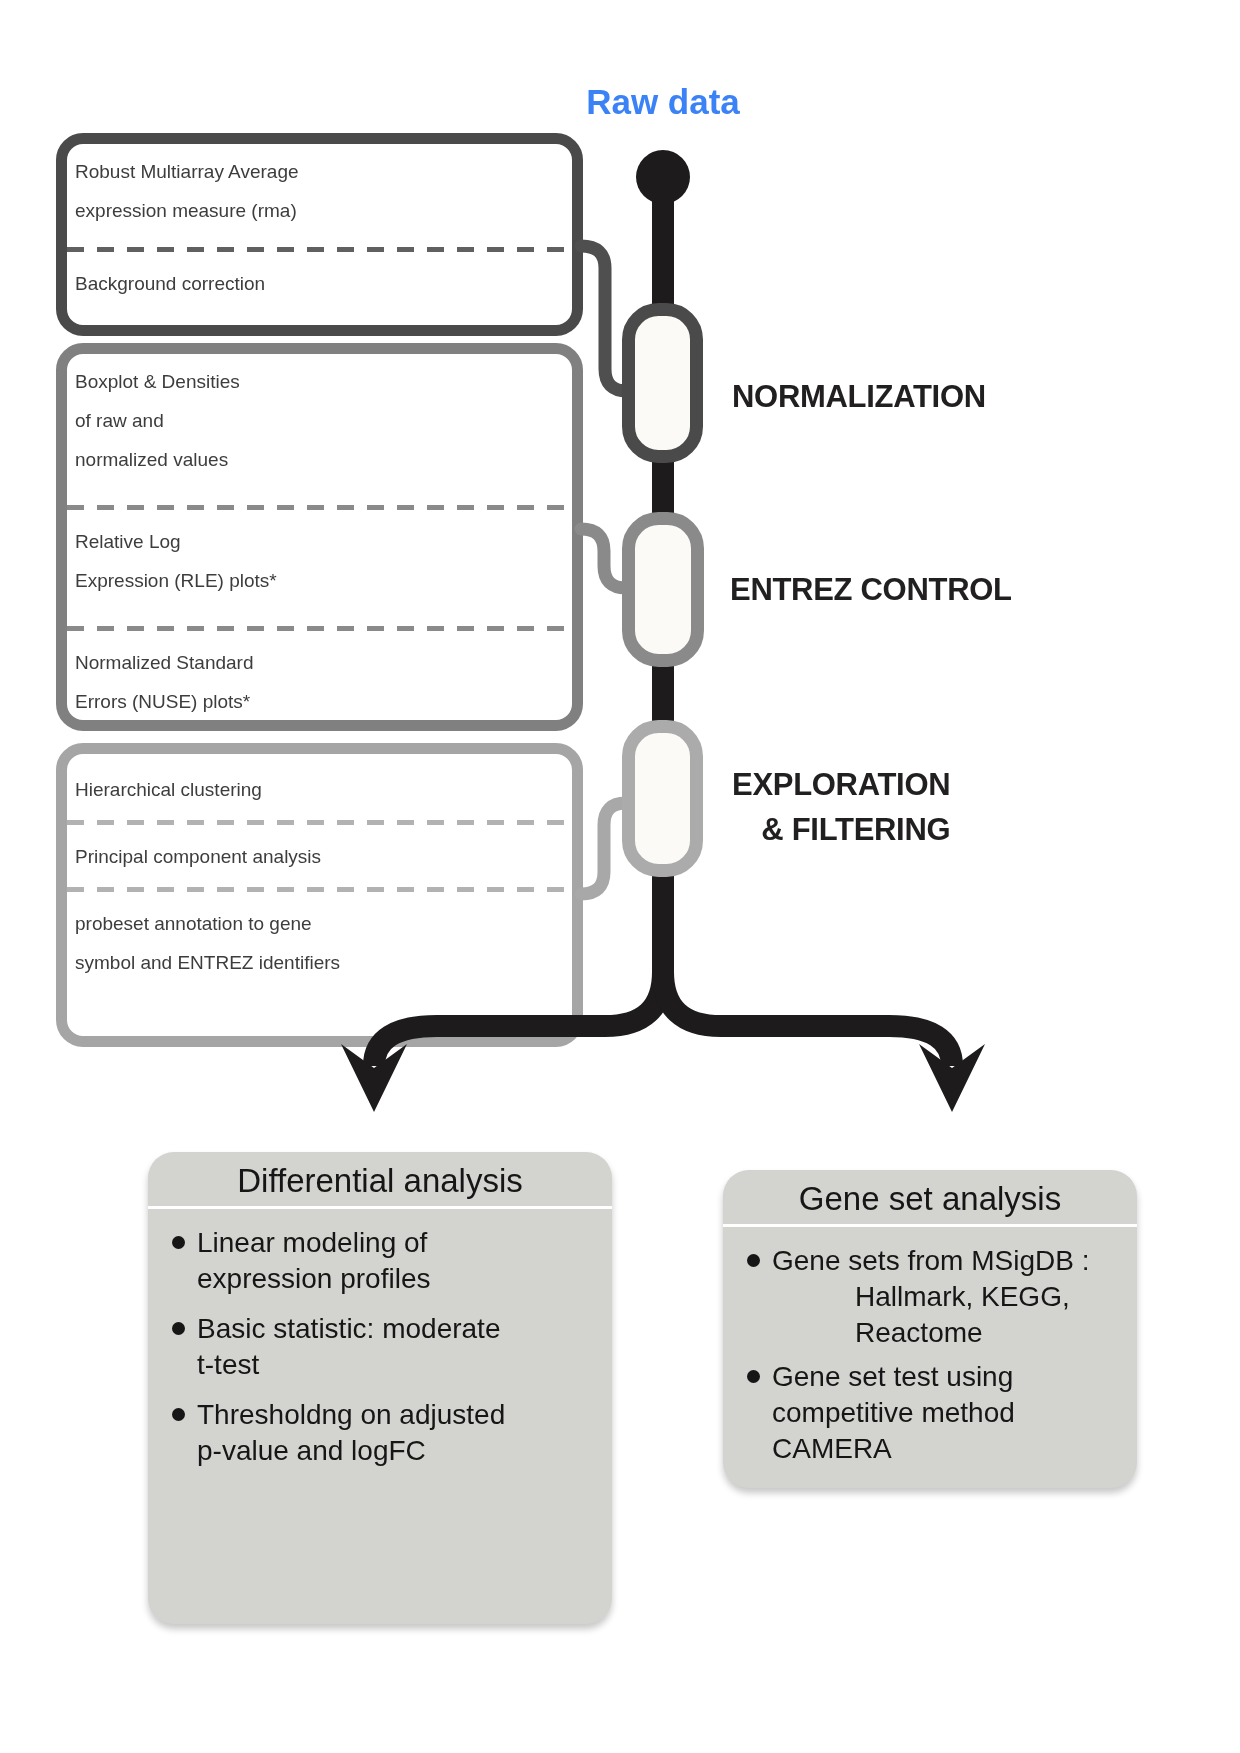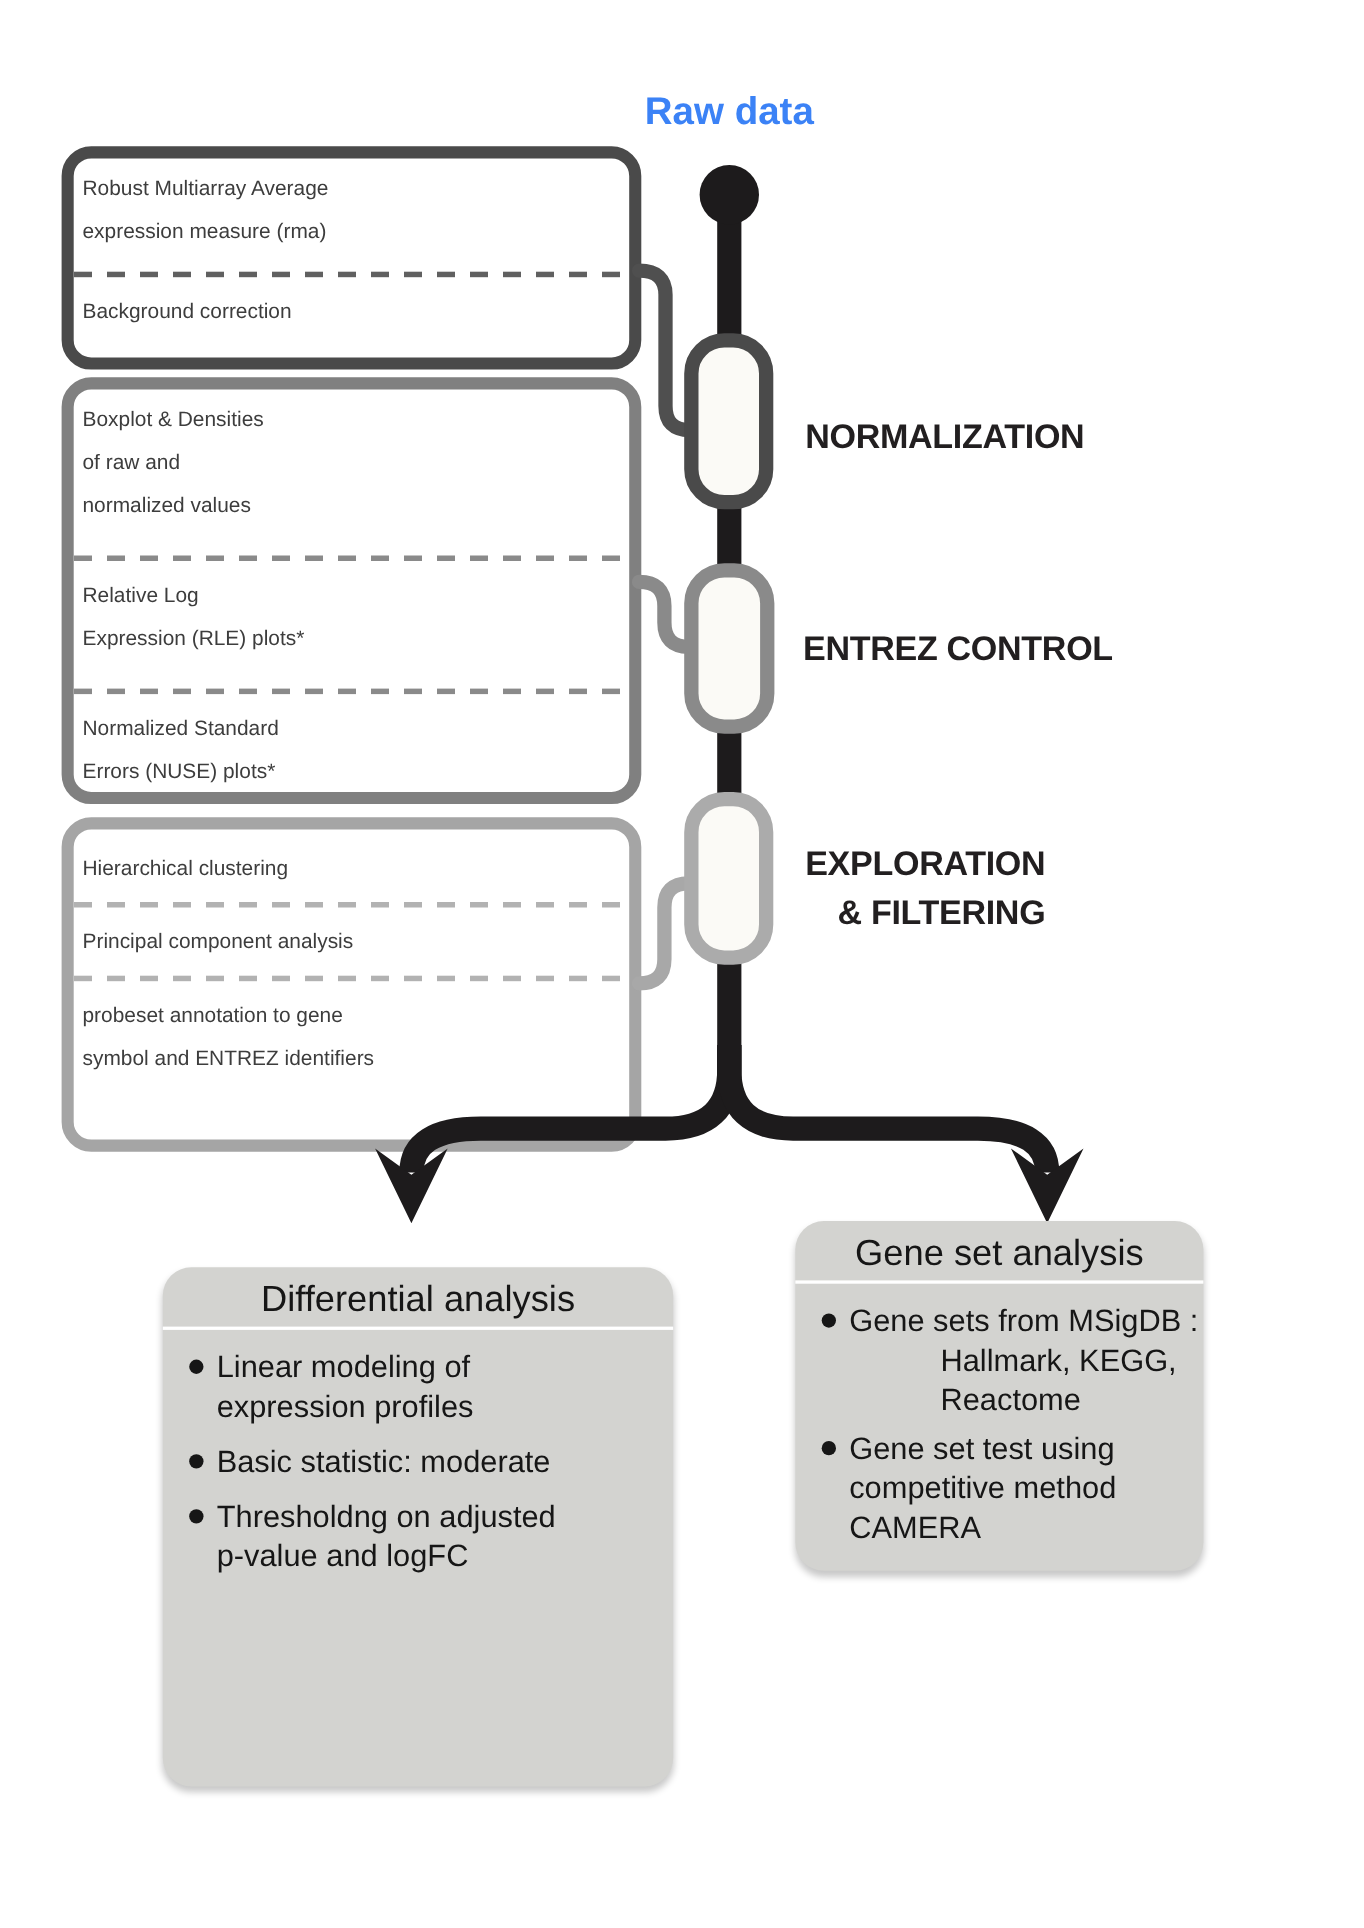--- a/index.html
+++ b/index.html
@@ -41,21 +41,21 @@
   #label-normalization { left:732px; top:374px; }
   #label-quality { left:730px; top:567px; }
   #label-exploration { left:732px; top:762px; }
 
   
   .analysis-box {
     position:absolute; background:#d3d3d0; border-radius:26px; color:#161616;
     box-shadow:0 5px 7px rgba(0,0,0,0.22); box-sizing:border-box;
   }
   #diff-box { left:148px; top:1128px; width:464px; height:472px;margin-top:24px; }
-  #gene-box { left:723px; top:1110px; width:371px; height:318px; }
+  #gene-box { left:723px; top:1170px; width:414px; height:318px; }
   .analysis-title {
     height:54px; line-height:57px; text-align:center; font-size:33px;
     border-bottom:3px solid #ffffff;
   }
   .bullets { padding:16px 8px 0 22px; font-size:28px; line-height:36px; }
   .bullet-item { display:flex; margin-bottom:14px; }
   #gene-box .bullet-item { margin-bottom:8px; }
   .dot { width:13px; height:13px; border-radius:50%; background:#161616; margin:11px 12px 0 2px; flex:none; }
   .blines { white-space:nowrap; }
   .blines .ind { padding-left:83px; }
@@ -149,20 +149,21 @@
         <span class="dot"></span>
         <div class="blines">
           <div>Linear modeling of</div>
           <div>expression profiles</div>
         </div>
       </div>
       <div class="bullet-item">
         <span class="dot"></span>
         <div class="blines">
           <div>Basic statistic: moderate</div>
+          <div>t-test</div>
         </div>
       </div>
       <div class="bullet-item">
         <span class="dot"></span>
         <div class="blines">
           <div>Thresholdng on adjusted</div>
           <div>p-value and logFC</div>
         </div>
       </div>
     </div>

